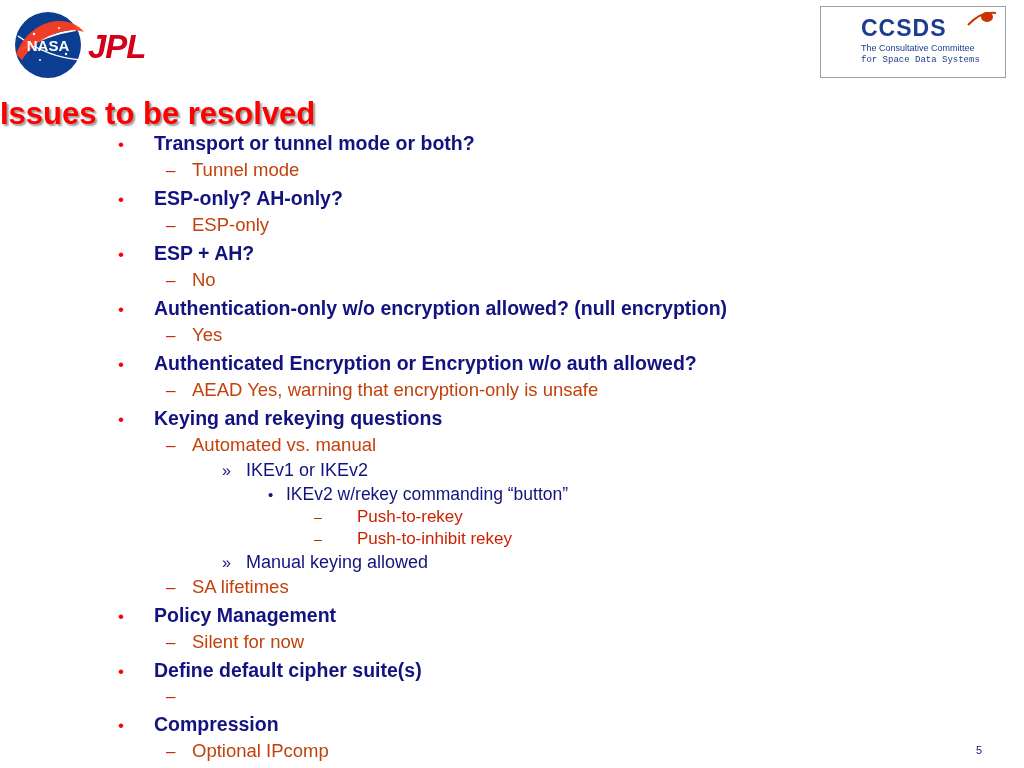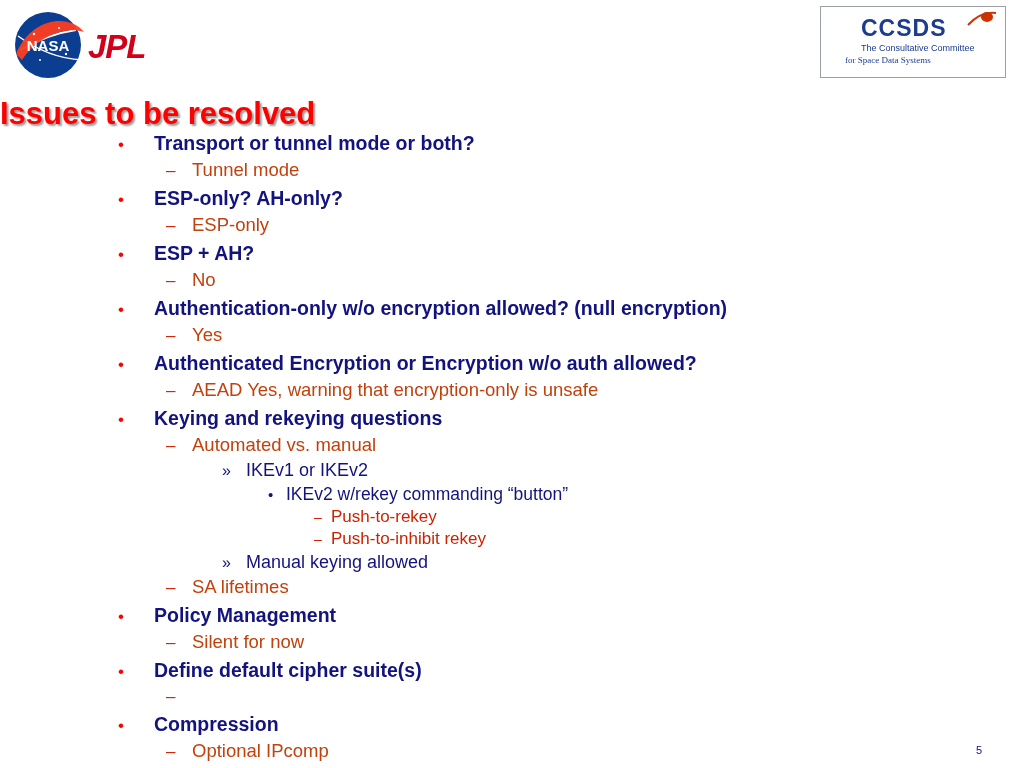--- a/index.html
+++ b/index.html
@@ -61,25 +61,25 @@
   .ccsds-sub1 {
     position: absolute;
     left: 40px;
     top: 36px;
     font-size: 9px;
     color: #1b3c8f;
     font-family: "Liberation Sans", sans-serif;
   }
   .ccsds-sub2 {
     position: absolute;
-    left: 24px;
+    left: 40px;
     top: 48px;
     font-size: 9px;
     color: #1b3c8f;
-    font-family: Liberation Serif, serif;
+    font-family: Liberation Mono, monospace;
     text-align: right;
   }
   .ccsds-swoosh {
     position: absolute;
     right: 8px;
     top: 4px;
     width: 30px;
     height: 16px;
   }
 
@@ -194,20 +194,21 @@
   .lvl5 .bullet {
     width: 17px;
     color: #cc2200;
     font-size: 14px;
     line-height: 21px;
   }
   .lvl5 .text {
     color: #cc2200;
     font-size: 17px;
     line-height: 21px;
+    margin-left: 26px;
   }
 
   
   .page-number {
     position: absolute;
     right: 42px;
     bottom: 12px;
     font-size: 11px;
     color: #13137f;
     font-family: "Liberation Sans", sans-serif;

